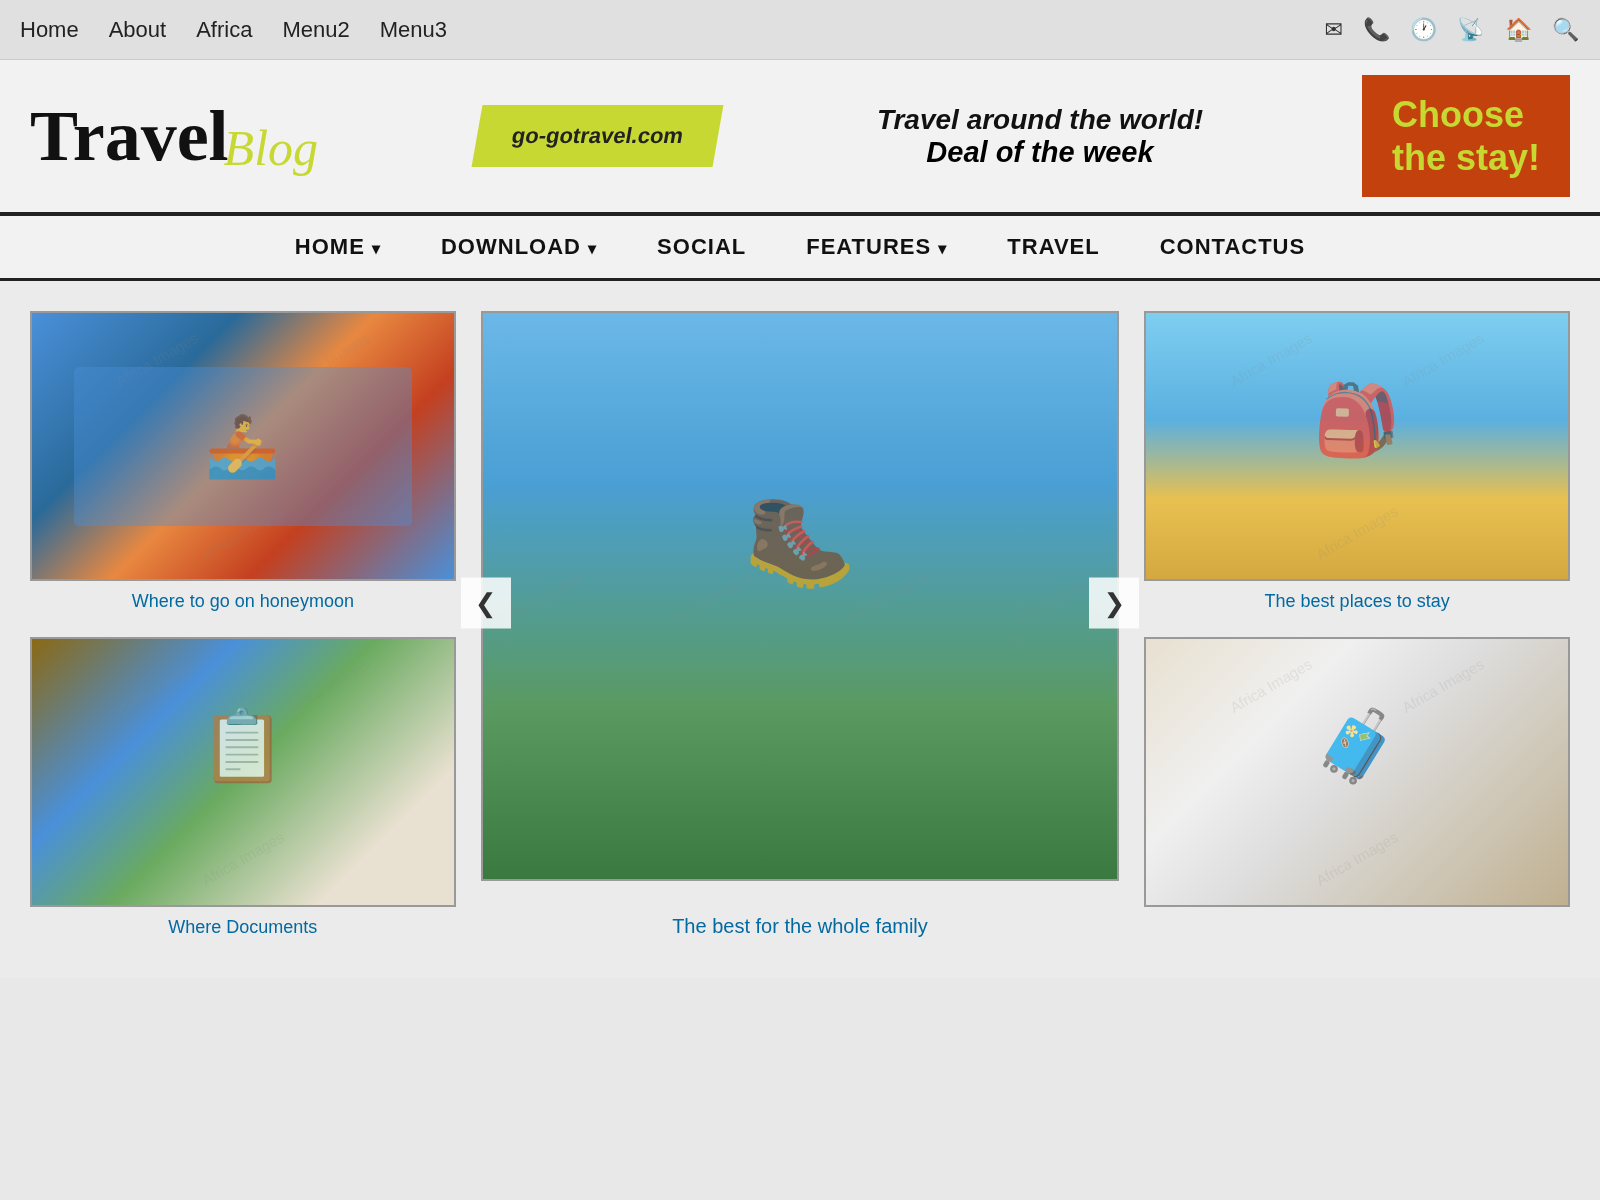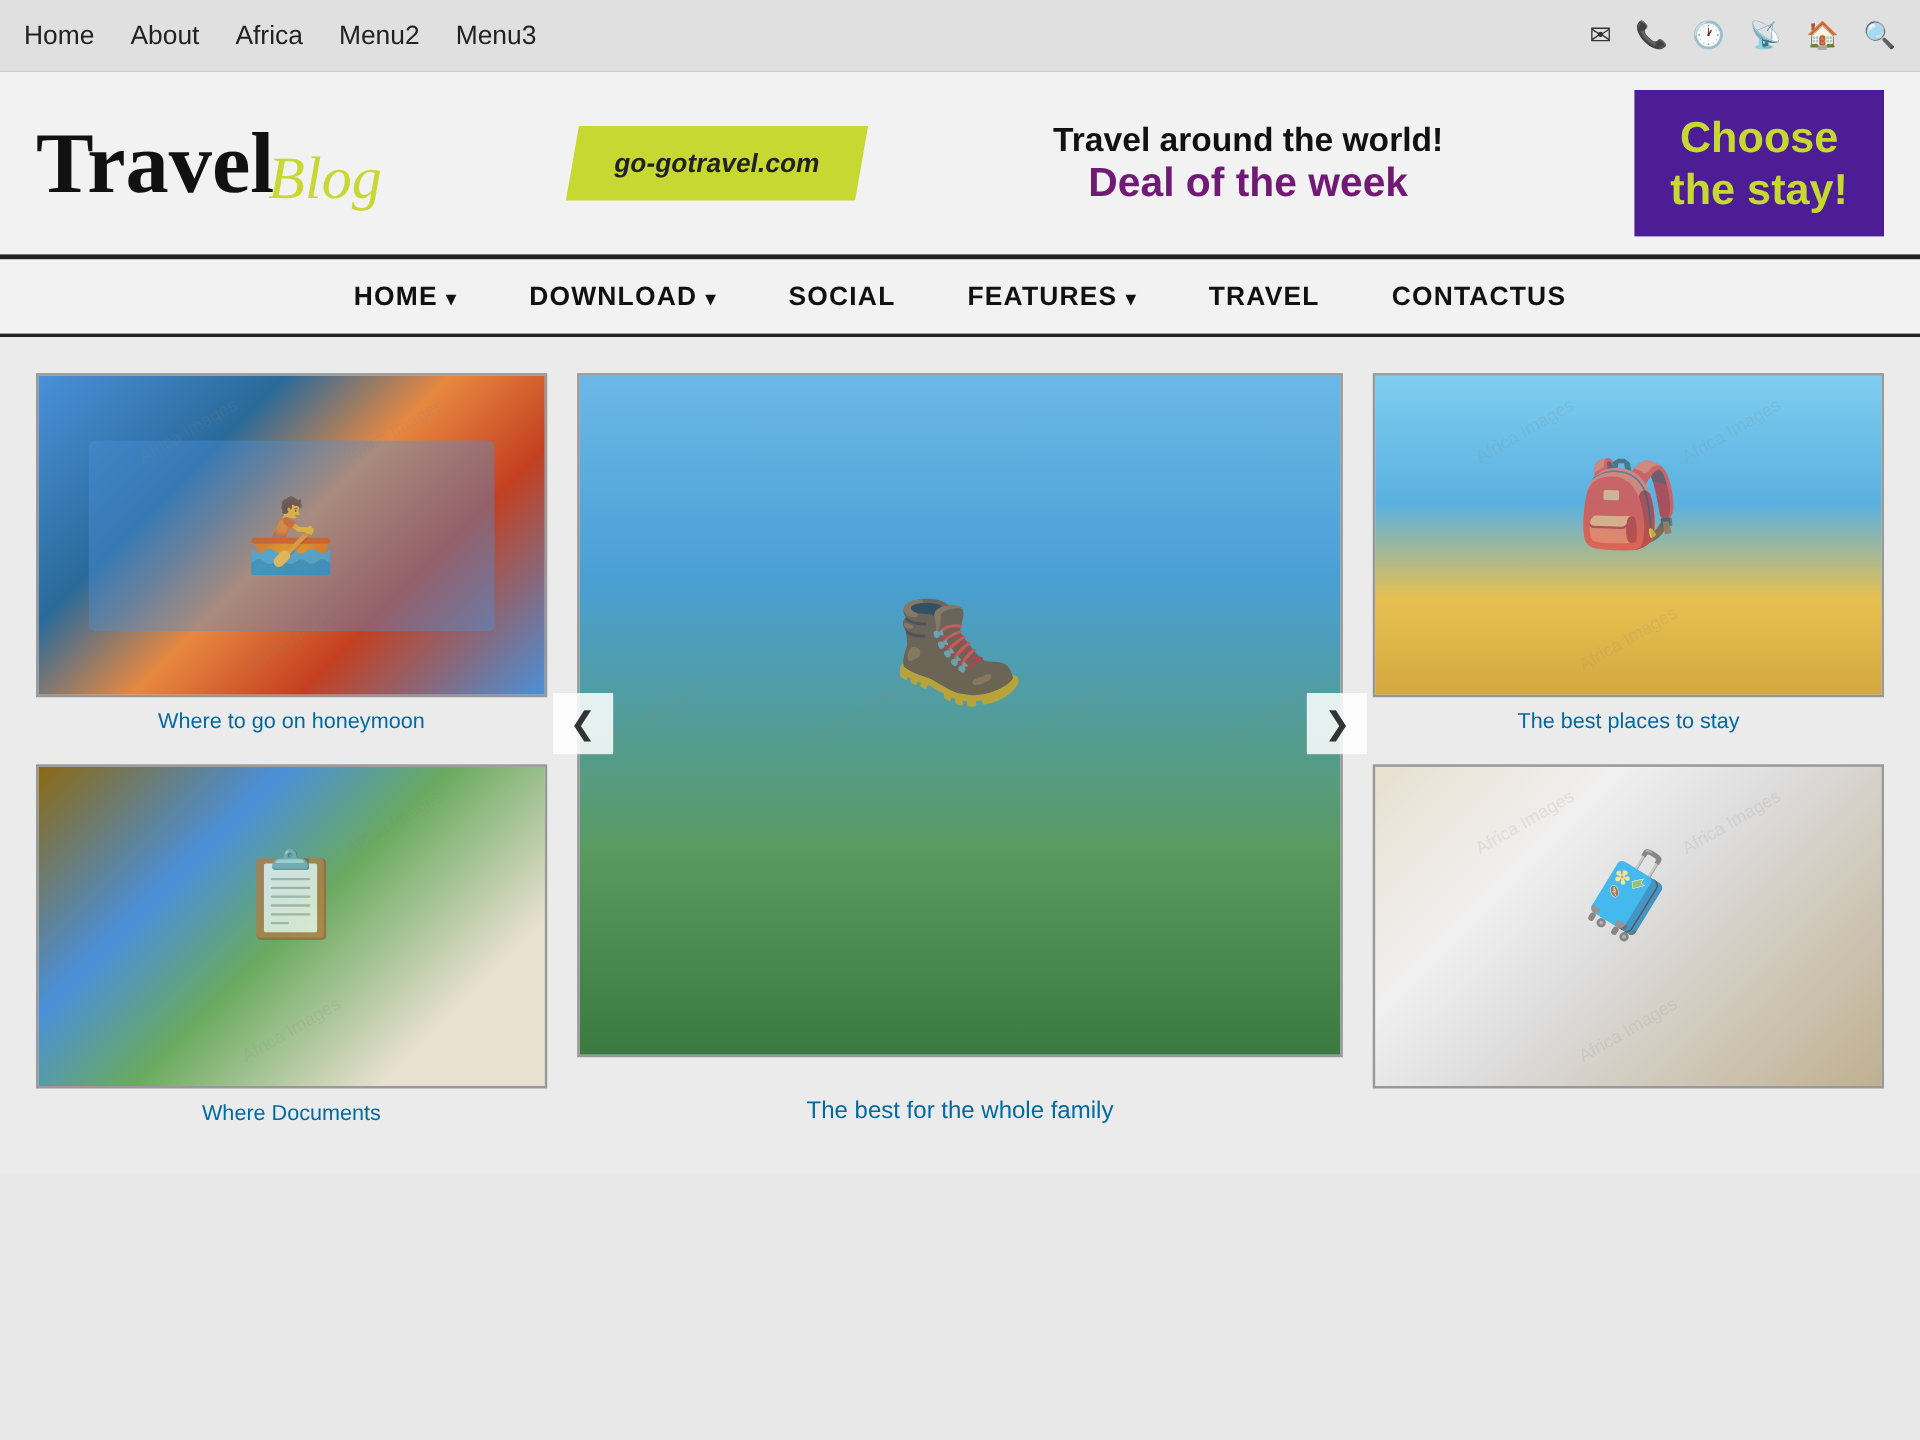--- a/index.html
+++ b/index.html
@@ -84,37 +84,38 @@
       padding: 18px 35px;
       font-size: 22px;
       font-weight: bold;
       color: #222;
       transform: skewX(-10deg);
       display: inline-block;
     }
 
     .header-tagline {
       text-align: center;
+      font-style: italic;
     }
     .header-tagline .main-text {
       font-size: 28px;
       font-weight: 900;
       color: #111;
       line-height: 1.2;
     }
     .header-tagline .deal-text {
-      font-size: 34px;
+      font-size: 29px;
       font-weight: 900;
-      color: #701a75;
+      color: #000000;
     }
 
     .header-cta {
-      background: #4c1d95;
+      background: #c2410c;
       padding: 18px 30px;
-      text-align: center;
+      text-align: left;
     }
     .header-cta .cta-text {
       font-size: 36px;
       font-weight: 900;
       color: #c8d832;
       line-height: 1.2;
     }
 
     
     .main-nav {

